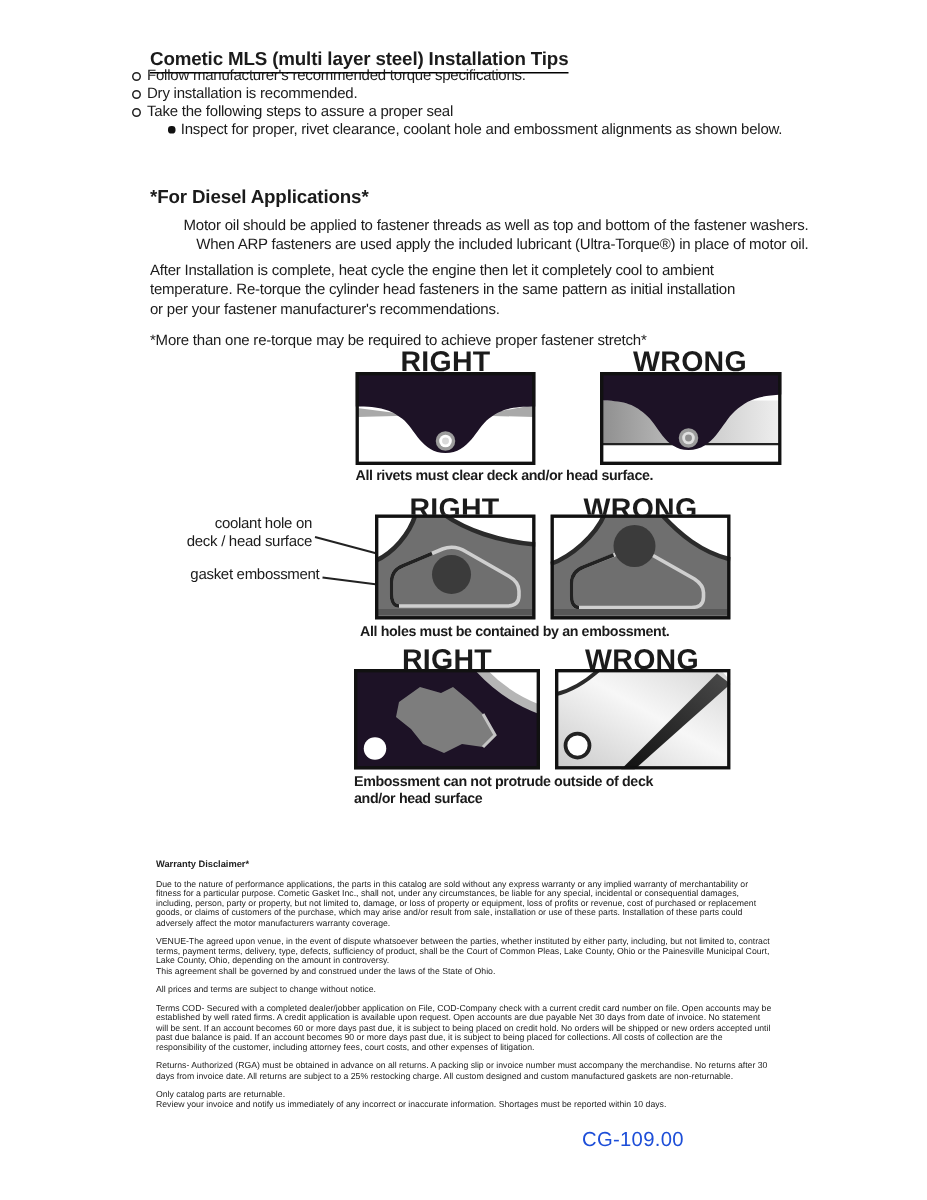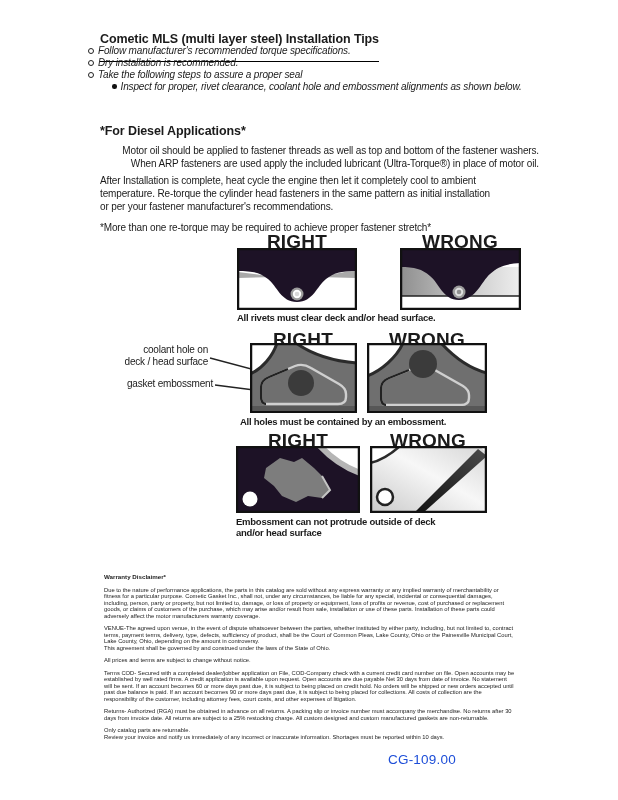--- a/index.html
+++ b/index.html
@@ -1,22 +1,22 @@
 <!DOCTYPE html>
 <html><head>
 <meta charset="utf-8">
 <style>
   html,body{margin:0;padding:0;background:#e8e8e8;}
   .page{position:relative;width:618px;height:800px;background:#ffffff;overflow:hidden;
         font-family:"Liberation Sans", sans-serif;color:#1b1b1b;}
   .abs{position:absolute;}
   .title{top:24px;left:100px;font-size:12.5px;font-weight:bold;
-         border-bottom:1.5px solid #000;padding-bottom:15px;letter-spacing:-0.1px;}
+         border-bottom:1.5px solid #000;padding-bottom:2px;letter-spacing:-0.1px;}
   .tips{top:45px;left:88px;width:460px;font-size:10px;letter-spacing:-0.15px;}
-  .tip-row{display:flex;align-items:flex-start;line-height:12px;font-style:italic;}
+  .tip-row{display:flex;align-items:flex-start;line-height:12px;}
   .tip-row.l2{padding-left:24px;}
   .b1{flex:0 0 auto;width:4px;height:4px;border:1px solid #222;border-radius:50%;margin:3px 4px 0 0;}
   .b2{flex:0 0 auto;width:4.5px;height:4.5px;background:#111;border-radius:50%;margin:3px 4px 0 0;}
   .h2{font-size:12.5px;font-weight:bold;letter-spacing:-0.1px;}
   .body-p{font-size:10px;line-height:13px;letter-spacing:-0.15px;white-space:pre-line;width:450px;}
   .figlabel{font-size:19px;font-weight:bold;letter-spacing:0.2px;}
   .caption{font-size:9.5px;font-weight:bold;letter-spacing:-0.25px;white-space:pre-line;line-height:11px;}
   .ptr-label{font-size:10px;letter-spacing:-0.2px;line-height:11.5px;text-align:right;white-space:pre-line;}
   .fineprint{top:574px;left:104px;width:412px;font-size:5.8px;line-height:6.5px;letter-spacing:0;color:#222;}
   .fineprint h3{font-size:6.2px;margin:0 0 6px 0;}

